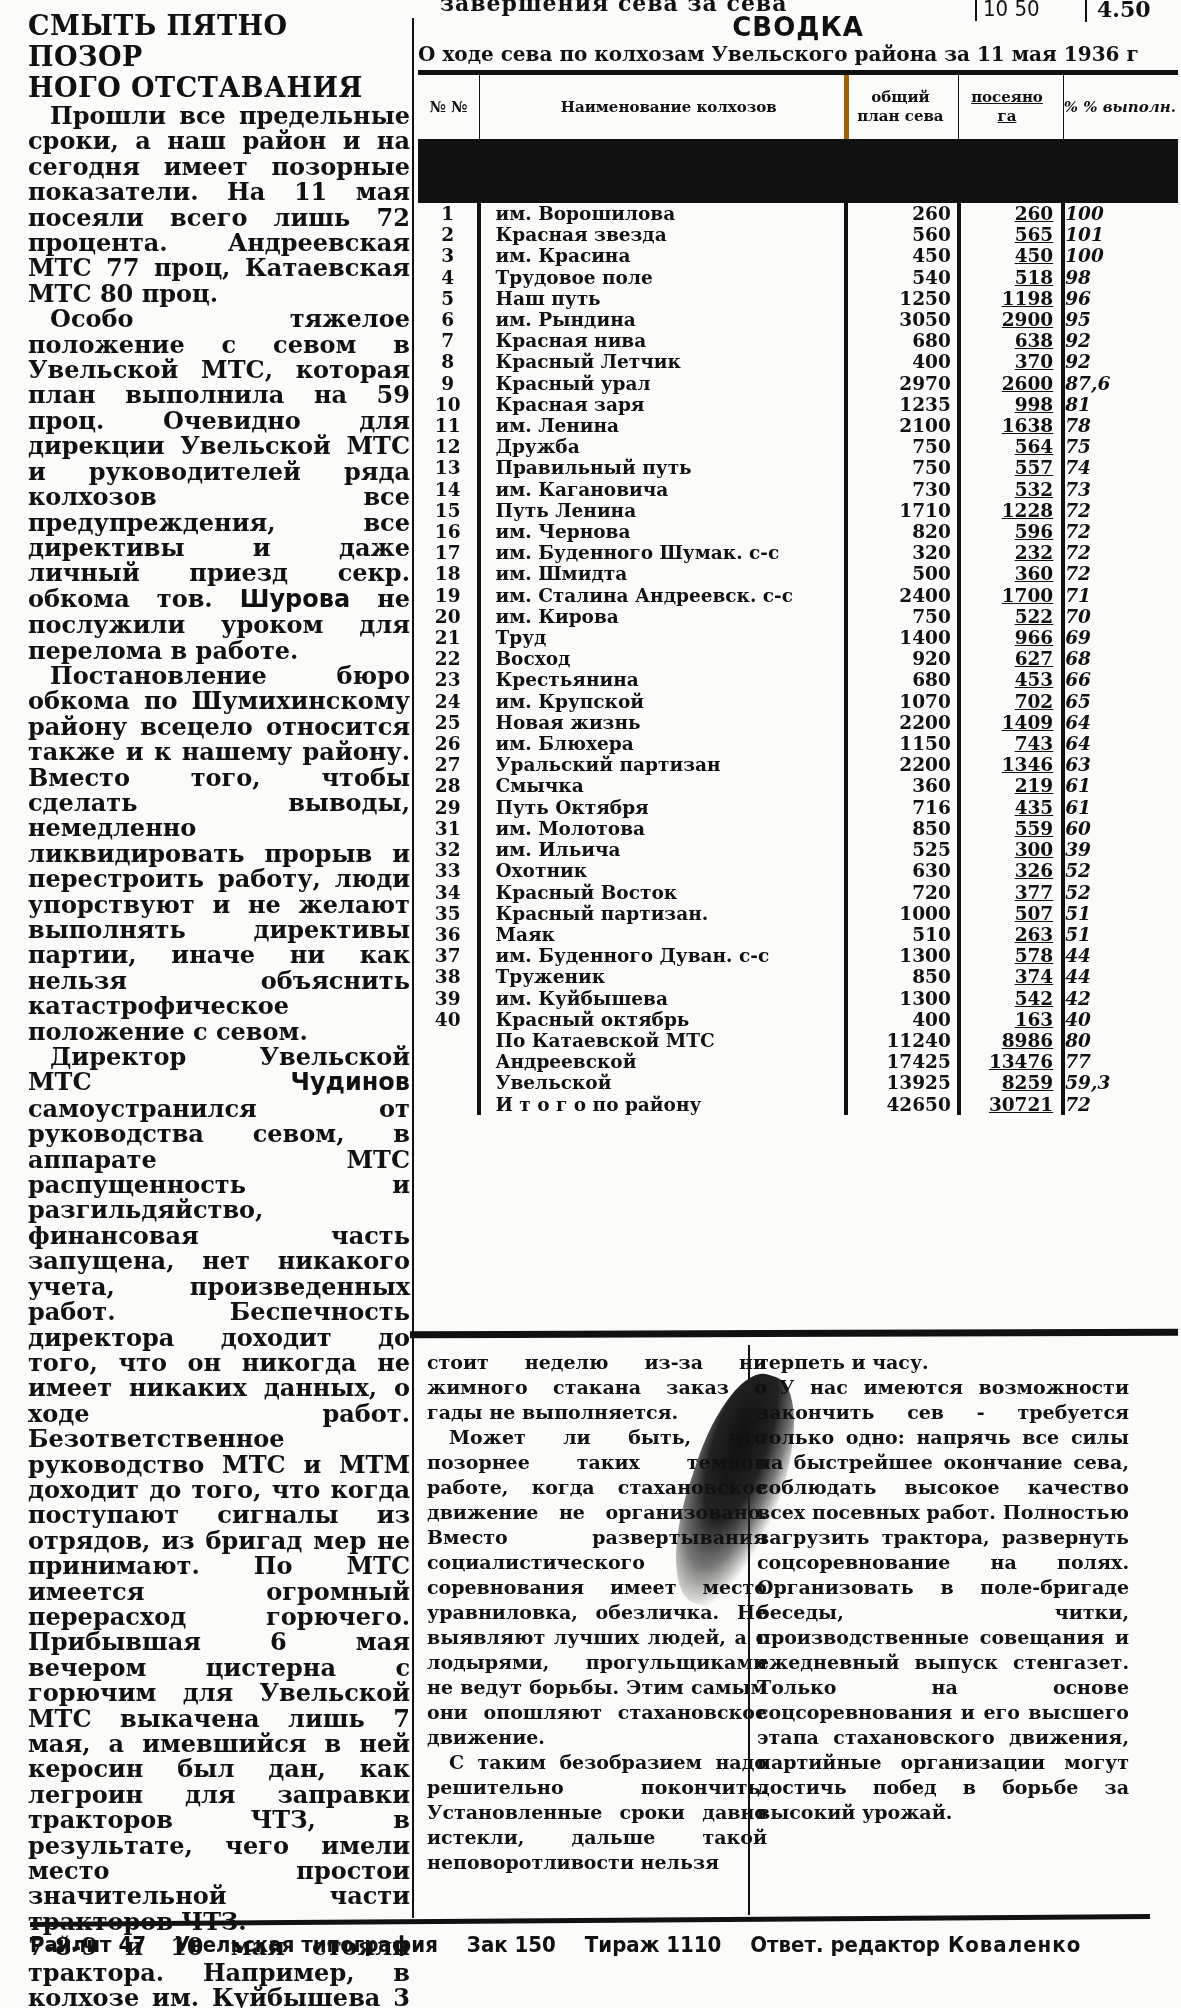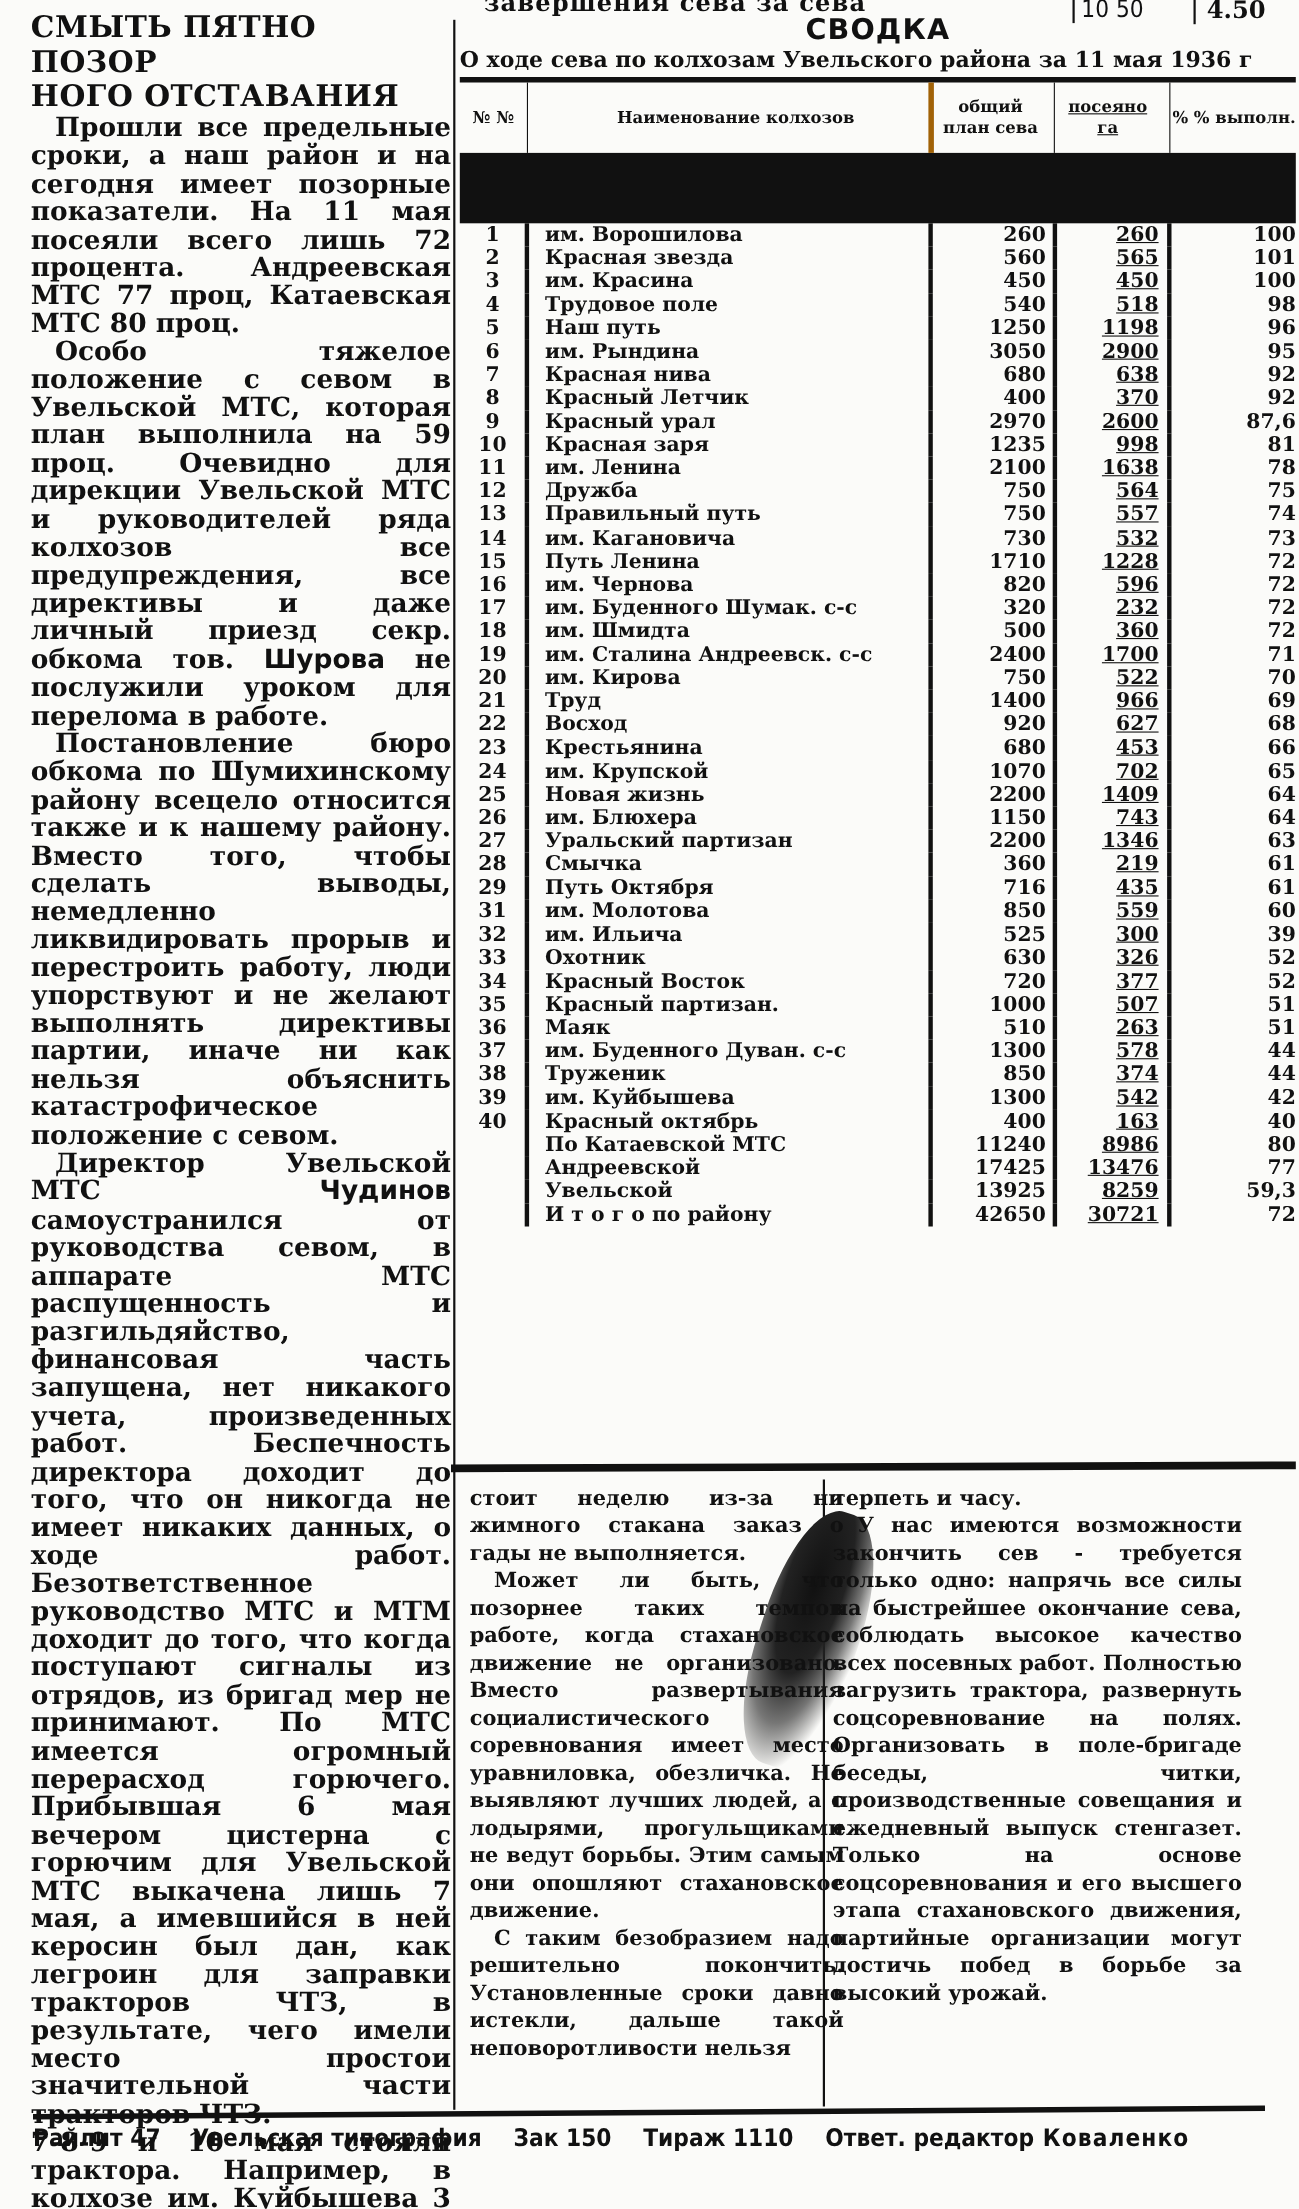--- a/index.html
+++ b/index.html
@@ -25,21 +25,21 @@
   #table-subtitle{font-size:20px;line-height:24px;font-weight:bold;margin:2px 0 0 0;white-space:nowrap;}
   #rule-top{height:5px;background:#111;margin-top:4px;}
   table.svodka{border-collapse:collapse;width:760px;font-weight:bold;font-family:"DejaVu Serif",serif;}
   table.svodka th{font-size:15px;font-weight:bold;line-height:19px;padding:0;vertical-align:middle;}
   table.svodka thead tr{height:64px;}
   table.svodka td{font-size:18.5px;line-height:21.2px;height:21.2px;padding:0;white-space:nowrap;}
   .c-num{width:58px;text-align:center;}
   .c-name{width:340px;padding-left:14px !important;border-left:4px solid #111;}
   .c-plan{width:100px;text-align:right;padding-right:6px !important;border-left:4px solid #111;}
   .c-sown{width:90px;text-align:right;padding-right:8px !important;border-left:4px solid #111;border-right:4px solid #111;text-decoration:underline;}
-  .c-pct{width:110px;text-align:right;}
+  .c-pct{width:110px;text-align:left;font-style:italic;}
   tr.total td.c-name{letter-spacing:0;}
   #rule-bottom{left:410px;top:1330px;width:768px;height:7px;background:#111;transform:rotate(-0.2deg);}
   
   #mid-col{left:402px;top:1350px;width:340px;margin-left:25px;}
   #right-col{left:757px;top:1350px;width:372px;}
   .mid-text{font-size:19px;line-height:25px;}
   .blot{position:absolute;left:690px;top:1370px;width:90px;height:240px;background:radial-gradient(ellipse at 40% 30%,#111 0%,#222 35%,rgba(30,30,30,0.6) 55%,rgba(60,60,60,0) 75%);transform:rotate(18deg);border-radius:45%;}
   
   #footer-rule{left:30px;top:1918px;width:1120px;height:5px;background:#111;transform:rotate(-0.4deg);}
   #footer-line{left:30px;top:1932px;width:1140px;font-family:"DejaVu Sans Condensed","DejaVu Sans",sans-serif;font-weight:900;font-size:22px;white-space:nowrap;}

